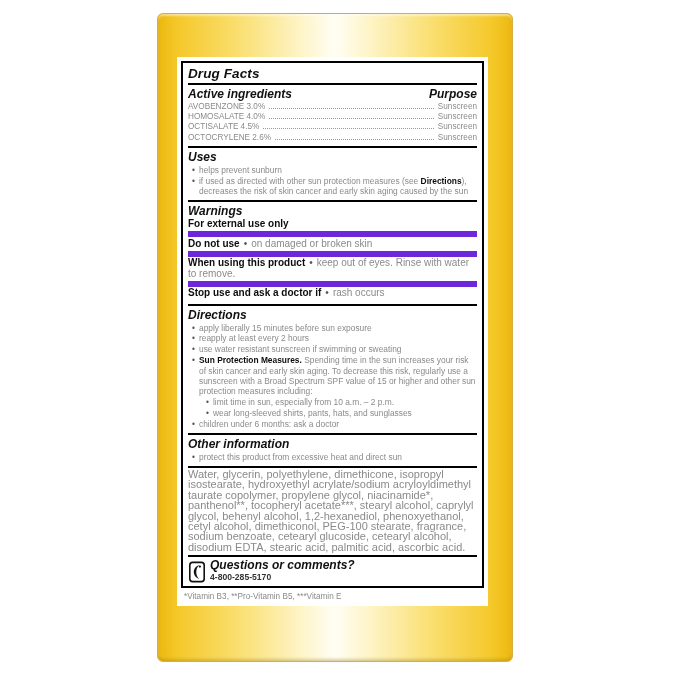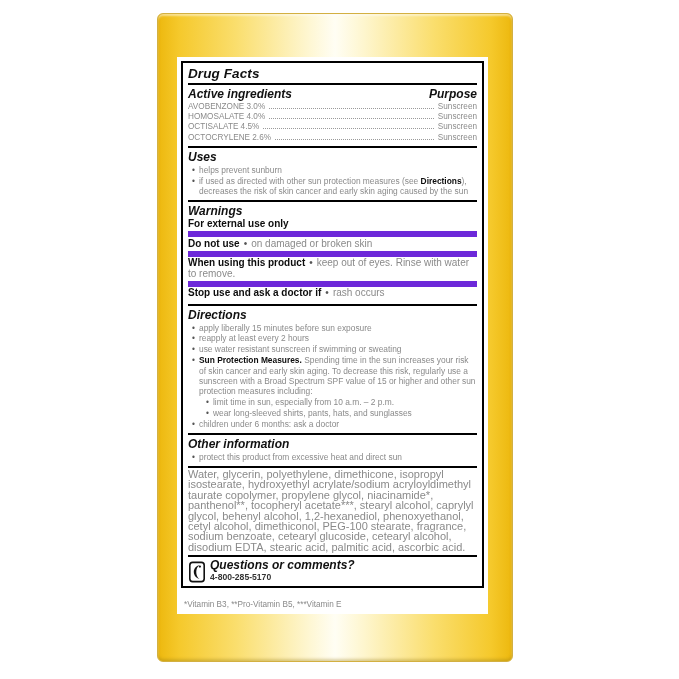--- a/index.html
+++ b/index.html
@@ -40,21 +40,21 @@
   .bullet .bt{flex:1;}
   .sub{margin-left:14px;}
   .warn-row{font-size:10px;line-height:10.6px;padding:1.5px 0;}
   .thin{border-top:6px solid #6d28d9;}
   .wdot{color:#555;margin:0 4px;}
   .q-row{display:flex;align-items:flex-start;padding:2px 0 1px 0;justify-content:space-between;}
   .q-icon{width:16px;height:22px;margin:2px 5px 0 1px;flex:0 0 auto;}
   .q-text{flex:1;}
   .q-h{font-size:12px;font-weight:bold;font-style:italic;line-height:13px;}
   .q-phone{font-size:8.6px;font-weight:bold;color:#333;line-height:10px;}
-  .footnote{font-size:8.2px;color:#8a8a8a;margin:12px 2px 2px 3px;}
+  .footnote{font-size:8.2px;color:#8a8a8a;margin:4px 2px 2px 3px;}
 </style>
 </head>
 <body>
 
 <div class="bottle">
   <div class="label">
     <div class="dfbox">
 
       <div class="df-title">Drug Facts</div>
 

